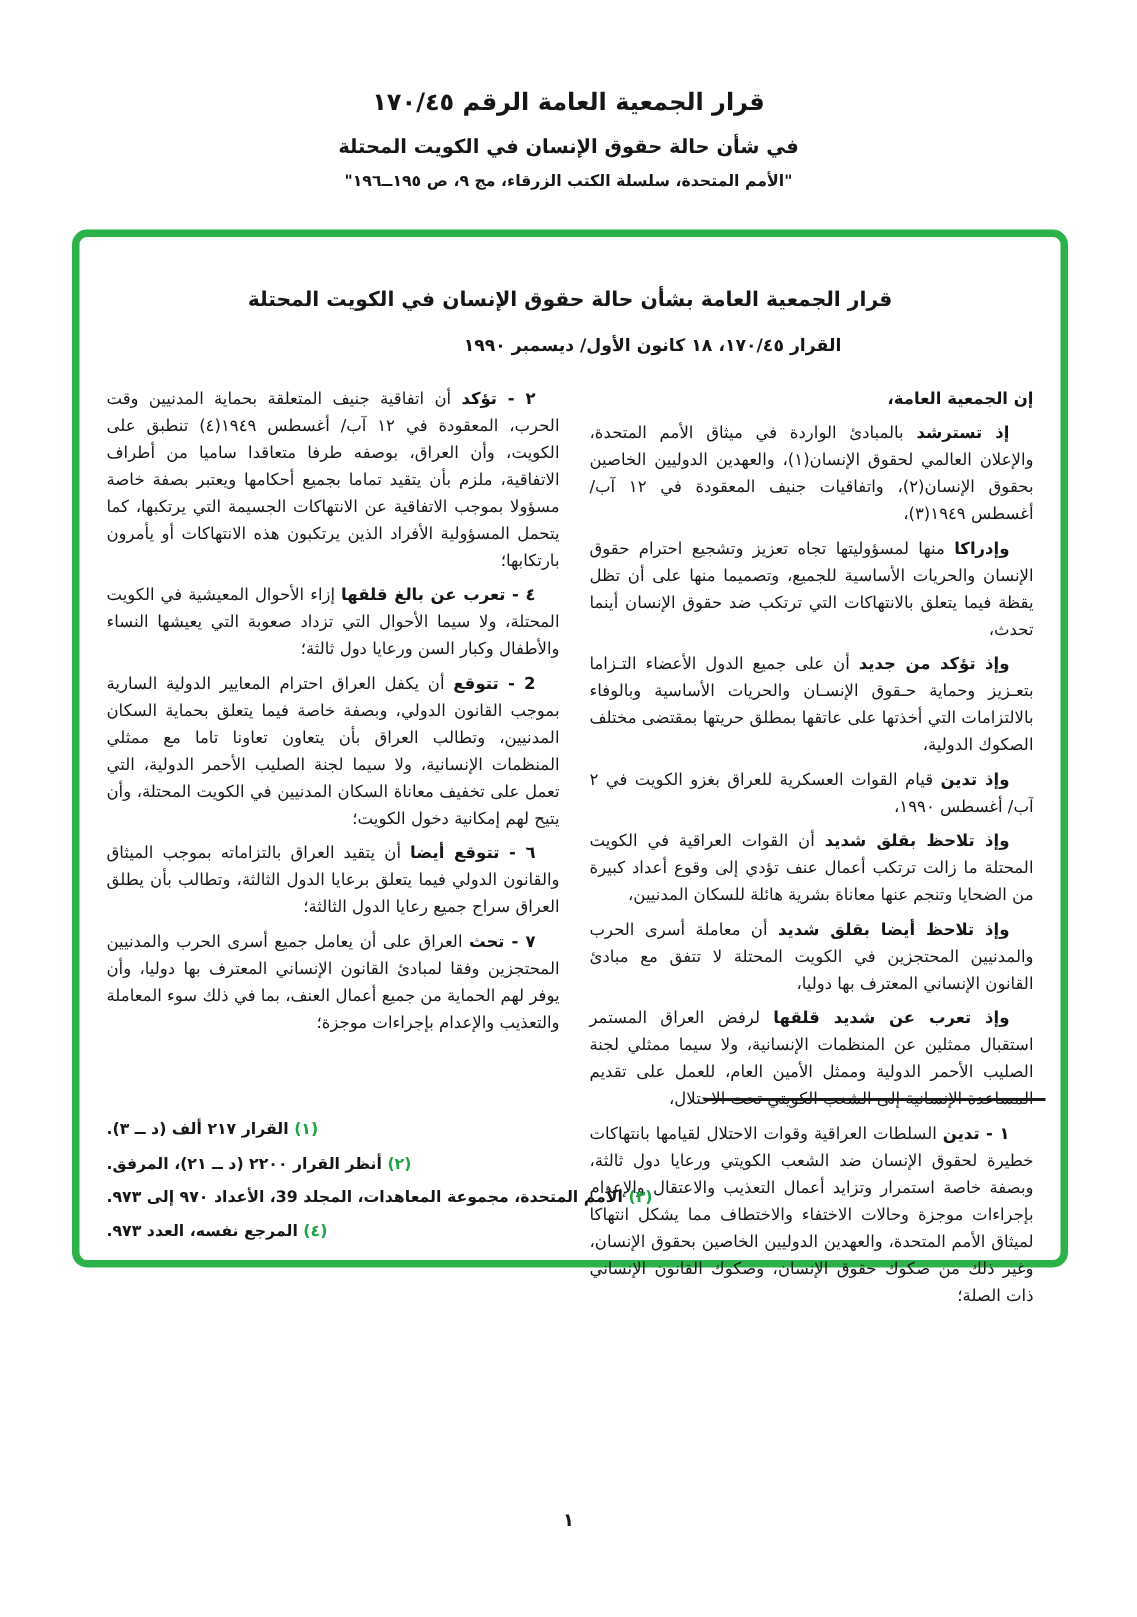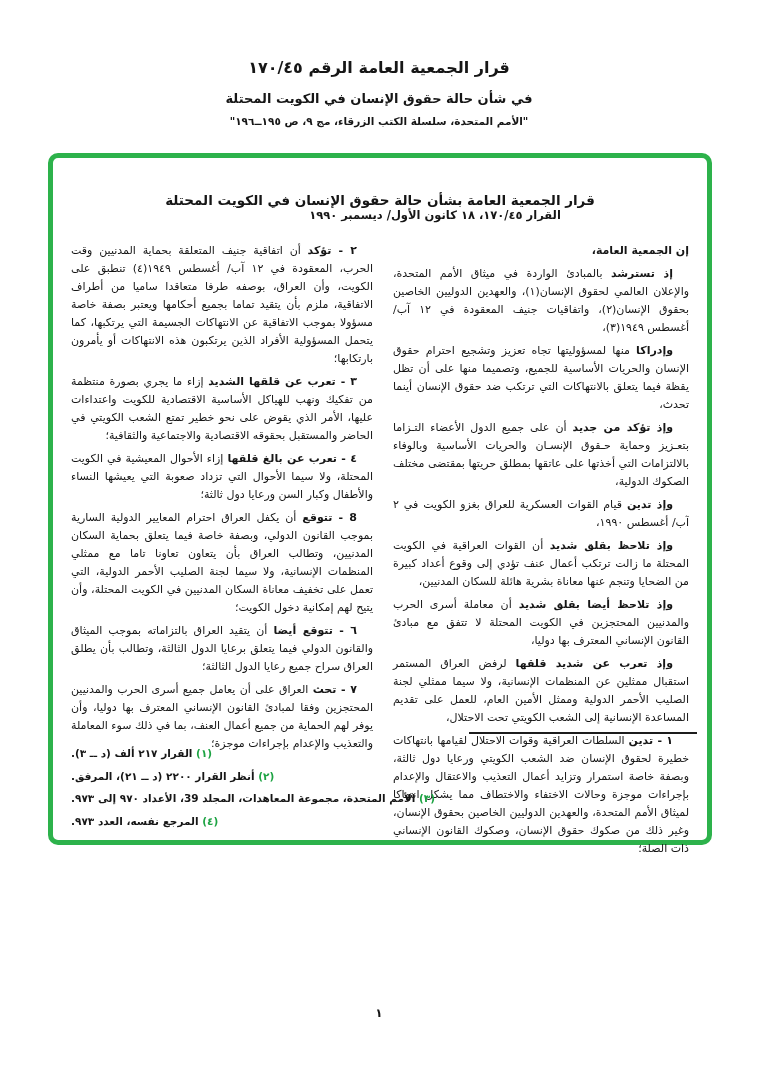--- a/index.html
+++ b/index.html
@@ -24,21 +24,21 @@
     box-sizing:border-box;
     border:5px solid var(--accent-green);
     border-radius:10px;
     padding:24px 18px 0 18px;
     background:#fff;
   }
   .box-title {
     text-align:center; font-weight:bold; font-size:13.5px; margin-top:10px;
   }
   .box-subtitle {
-    text-align:center; font-weight:bold; font-size:11.5px; 
+    text-align:center; font-weight:bold; font-size:11.5px; margin-top:15px;
     transform:translateX(55px);
   }
 
   
   .columns {
     display:flex; gap:20px; margin-top:20px;
     max-height:700px; overflow:hidden;
   }
   .col {
     text-align:justify; font-size:11px; line-height:18px;
@@ -100,25 +100,24 @@
 
   <p><b class="lead">وإذ تلاحظ أيضا بقلق شديد</b><span class="rest"> أن معاملة أسرى الحرب والمدنيين المحتجزين في الكويت المحتلة لا تتفق مع مبادئ القانون الإنساني المعترف بها دوليا،</span></p>
 
   <p><b class="lead">وإذ تعرب عن شديد قلقها</b><span class="rest"> لرفض العراق المستمر استقبال ممثلين عن المنظمات الإنسانية، ولا سيما ممثلي لجنة الصليب الأحمر الدولية وممثل الأمين العام، للعمل على تقديم المساعدة الإنسانية إلى الشعب الكويتي تحت الاحتلال،</span></p>
 
   <p><b class="lead">١ - تدين</b><span class="rest"> السلطات العراقية وقوات الاحتلال لقيامها بانتهاكات خطيرة لحقوق الإنسان ضد الشعب الكويتي ورعايا دول ثالثة، وبصفة خاصة استمرار وتزايد أعمال التعذيب والاعتقال والإعدام بإجراءات موجزة وحالات الاختفاء والاختطاف مما يشكل انتهاكا لميثاق الأمم المتحدة، والعهدين الدوليين الخاصين بحقوق الإنسان، وغير ذلك من صكوك حقوق الإنسان، وصكوك القانون الإنساني ذات الصلة؛</span></p>
 </div>
       <div class="col col-left" id="col-left">
   <p><b class="lead">٢ - تؤكد</b><span class="rest"> أن اتفاقية جنيف المتعلقة بحماية المدنيين وقت الحرب، المعقودة في ١٢ آب/ أغسطس ١٩٤٩(٤) تنطبق على الكويت، وأن العراق، بوصفه طرفا متعاقدا ساميا من أطراف الاتفاقية، ملزم بأن يتقيد تماما بجميع أحكامها ويعتبر بصفة خاصة مسؤولا بموجب الاتفاقية عن الانتهاكات الجسيمة التي يرتكبها، كما يتحمل المسؤولية الأفراد الذين يرتكبون هذه الانتهاكات أو يأمرون بارتكابها؛</span></p>
 
-  <p><b class="lead">٣ - تعرب عن قلقها الشديد</b><span class="rest"> إزاء ما يجري بصورة منتظمة من تفكيك ونهب للهياكل الأساسية الاقتصادية للكويت واعتداءات عليها، الأمر الذي يقوض على نحو خطير تمتع الشعب الكويتي في الحاضر والمستقبل بحقوقه الاقتصادية والاجتماعية والثقافية؛</span></p>
 
   <p><b class="lead">٤ - تعرب عن بالغ قلقها</b><span class="rest"> إزاء الأحوال المعيشية في الكويت المحتلة، ولا سيما الأحوال التي تزداد صعوبة التي يعيشها النساء والأطفال وكبار السن ورعايا دول ثالثة؛</span></p>
 
-  <p><b class="lead">8 - تتوقع</b><span class="rest"> أن يكفل العراق احترام المعايير الدولية السارية بموجب القانون الدولي، وبصفة خاصة فيما يتعلق بحماية السكان المدنيين، وتطالب العراق بأن يتعاون تعاونا تاما مع ممثلي المنظمات الإنسانية، ولا سيما لجنة الصليب الأحمر الدولية، التي تعمل على تخفيف معاناة السكان المدنيين في الكويت المحتلة، وأن يتيح لهم إمكانية دخول الكويت؛</span></p>
+  <p><b class="lead">2 - تتوقع</b><span class="rest"> أن يكفل العراق احترام المعايير الدولية السارية بموجب القانون الدولي، وبصفة خاصة فيما يتعلق بحماية السكان المدنيين، وتطالب العراق بأن يتعاون تعاونا تاما مع ممثلي المنظمات الإنسانية، ولا سيما لجنة الصليب الأحمر الدولية، التي تعمل على تخفيف معاناة السكان المدنيين في الكويت المحتلة، وأن يتيح لهم إمكانية دخول الكويت؛</span></p>
 
   <p><b class="lead">٦ - تتوقع أيضا</b><span class="rest"> أن يتقيد العراق بالتزاماته بموجب الميثاق والقانون الدولي فيما يتعلق برعايا الدول الثالثة، وتطالب بأن يطلق العراق سراح جميع رعايا الدول الثالثة؛</span></p>
 
   <p><b class="lead">٧ - تحث</b><span class="rest"> العراق على أن يعامل جميع أسرى الحرب والمدنيين المحتجزين وفقا لمبادئ القانون الإنساني المعترف بها دوليا، وأن يوفر لهم الحماية من جميع أعمال العنف، بما في ذلك سوء المعاملة والتعذيب والإعدام بإجراءات موجزة؛</span></p>
 </div>
     </div>
 
     <div class="footnotes">
       <div class="fn-rule"></div>
       <div id="fn-list">

